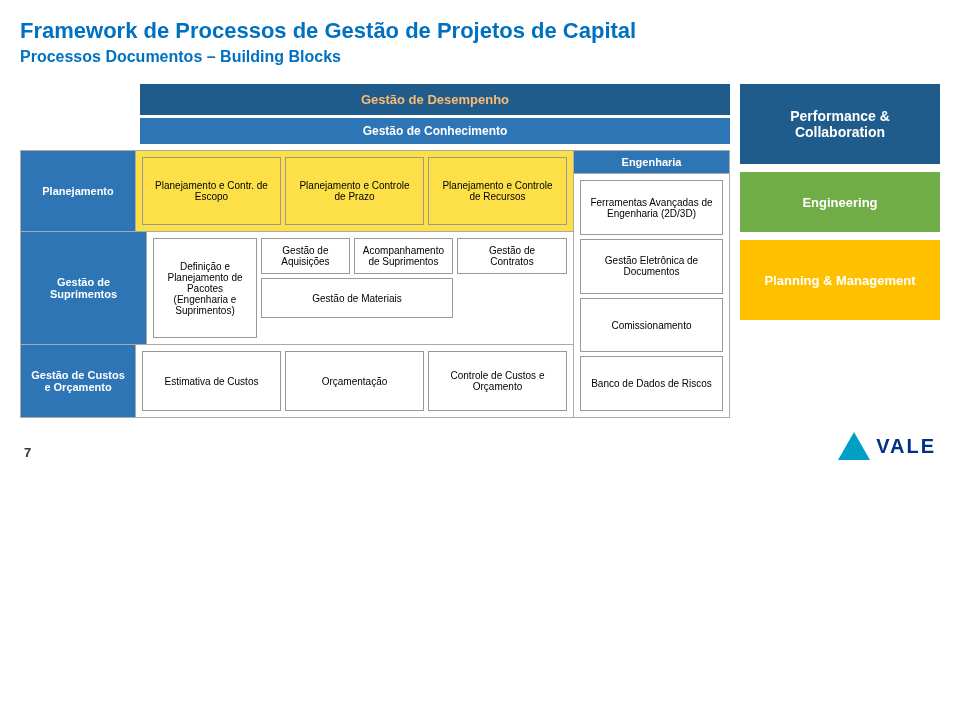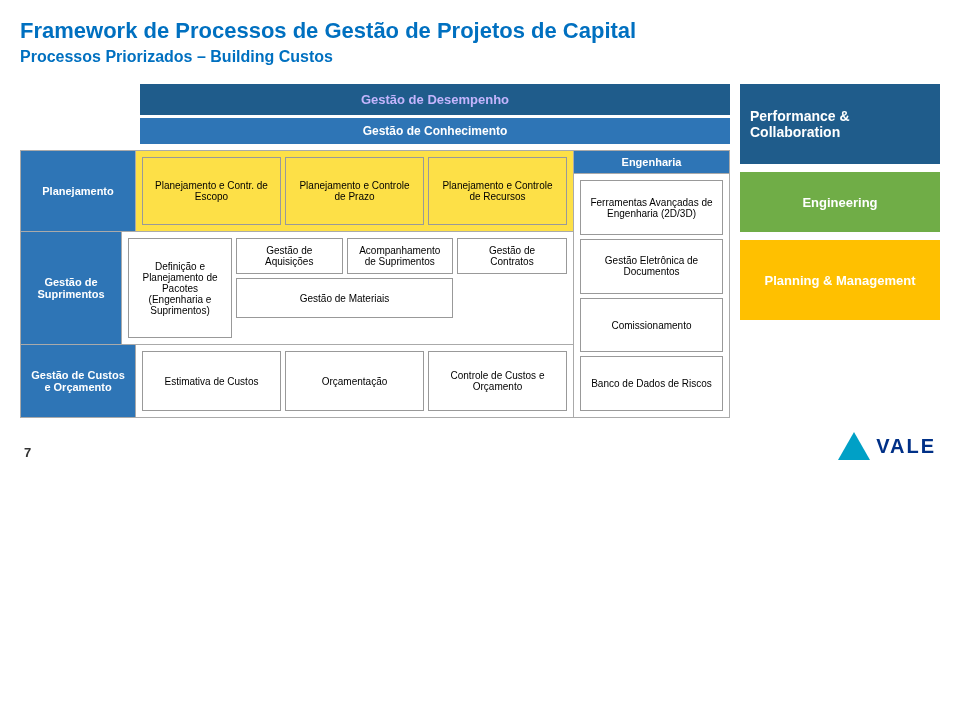--- a/index.html
+++ b/index.html
@@ -57,21 +57,21 @@
     .header-bars {
       display: flex;
       flex-direction: column;
       gap: 3px;
       margin-bottom: 6px;
       padding: 0 0 0 0;
     }
 
     .header-bar-desempenho {
       background: #1f5c8b;
-      color: #c4b5fd;
+      color: #fdba74;
       text-align: center;
       padding: 8px 4px;
       font-size: 13px;
       font-weight: bold;
       margin-left: 120px;
       margin-right: 0;
     }
 
     .header-bar-conhecimento {
       background: #2e75b6;
@@ -174,21 +174,21 @@
 
     .section-label-suprimentos {
       background: #2e75b6;
       color: white;
       font-size: 11px;
       font-weight: bold;
       padding: 6px 8px;
       display: flex;
       align-items: center;
       justify-content: center;
-      width: 101px;
+      width: 126px;
       text-align: center;
       writing-mode: horizontal-tb;
       border-right: 1.5px solid #aaa;
     }
 
     .suprimentos-content {
       display: flex;
       flex: 1;
       padding: 6px;
       gap: 4px;
@@ -253,21 +253,21 @@
       border-right: 1.5px solid #aaa;
     }
 
     
     .right-panel-box-performance {
       background: #1f5c8b;
       color: white;
       padding: 12px 10px;
       font-size: 14px;
       font-weight: bold;
-      text-align: left;
+      text-align: center;
       display: flex;
       align-items: center;
       justify-content: center;
       min-height: 80px;
     }
 
     .right-panel-box-engineering {
       background: #70ad47;
       color: white;
       padding: 10px 10px;
@@ -326,21 +326,21 @@
       width: 100%;
       min-height: 40px;
     }
   </style>
 </head>
 <body>
 
 <div class="page">
 
   <div class="main-title">Framework de Processos de Gestão de Projetos de Capital</div>
-  <div class="sub-title">Processos Priorizados – Building Custos</div>
+  <div class="sub-title">Processos Documentos – Building Blocks</div>
 
   <div class="content-area">
 
     <div class="main-framework">
 
       <div class="header-bars">
         <div class="header-bar-desempenho">Gestão de Desempenho</div>
         <div class="header-bar-conhecimento">Gestão de Conhecimento</div>
       </div>
 

